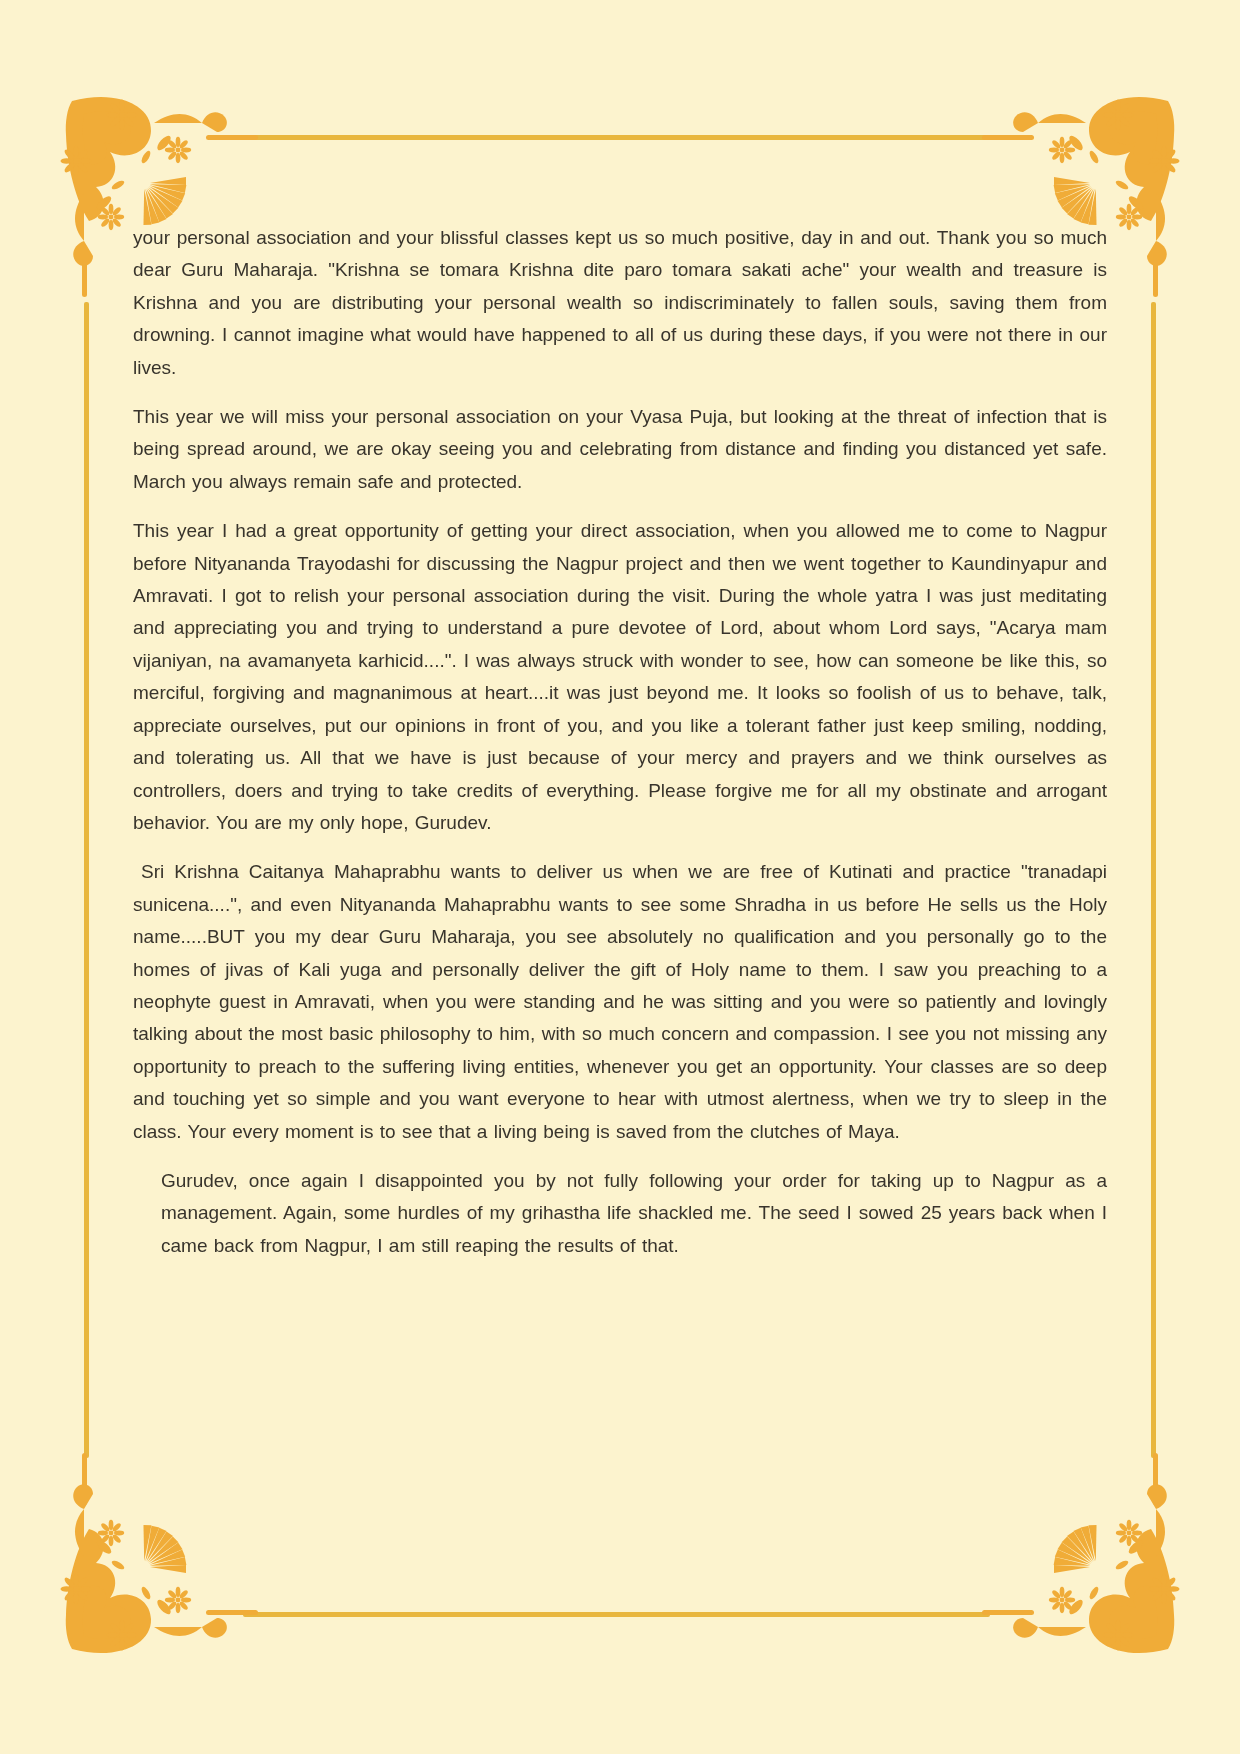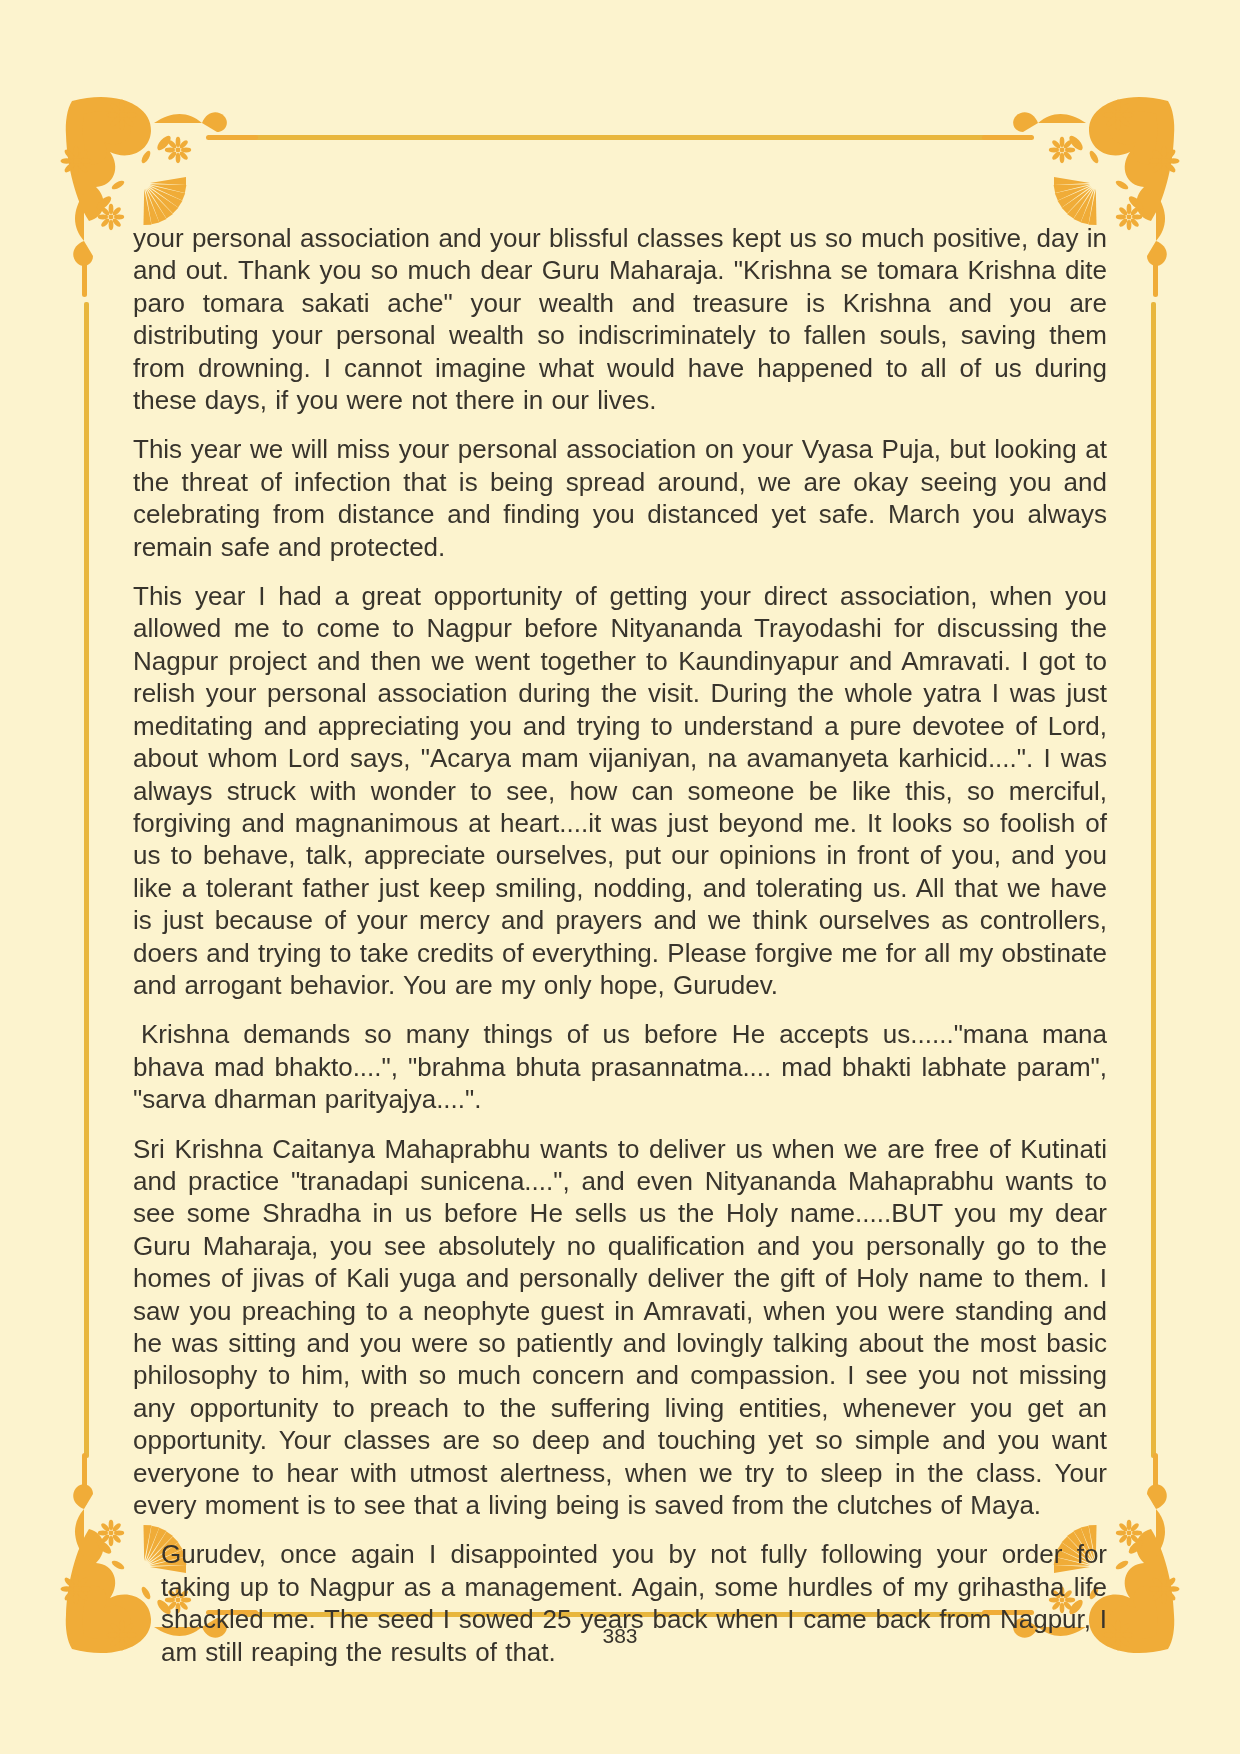--- a/index.html
+++ b/index.html
@@ -31,21 +31,21 @@
   .corner.tl{ left:56px; top:95px; }
   .corner.tr{ right:56px; top:95px; transform:scaleX(-1); }
   .corner.bl{ left:56px; bottom:99px; transform:scaleY(-1); }
   .corner.br{ right:56px; bottom:99px; transform:scale(-1,-1); }
   
   .content{
     position:absolute;
     left:133px; right:133px; top:222px;
   }
   .content p{
-    font-size:26px;
+    font-size:19px;
     line-height:32.4px;
     color:#38342c;
     text-align:justify;
     margin-bottom:17px;
     word-spacing:1px;
   }
   .content p:nth-of-type(4){ text-indent:8px; }
   .content p:last-of-type{ margin-bottom:0;margin-left:28px; }
   .page-number{
     position:absolute;
@@ -127,20 +127,18 @@
       <use href="#corner-art"></use>
     </svg>
   <svg class="corner br" viewBox="0 0 200 200">
       <use href="#corner-art"></use>
     </svg>
 
   <div class="content">
     <p>your personal association and your blissful classes kept us so much positive, day in and out. Thank you so much dear Guru Maharaja. "Krishna se tomara Krishna dite paro tomara sakati ache" your wealth and treasure is Krishna and you are distributing your personal wealth so indiscriminately to fallen souls, saving them from drowning. I cannot imagine what would have happened to all of us during these days, if you were not there in our lives.</p>
     <p>This year we will miss your personal association on your Vyasa Puja, but looking at the threat of infection that is being spread around, we are okay seeing you and celebrating from distance and finding you distanced yet safe. March you always remain safe and protected.</p>
     <p>This year I had a great opportunity of getting your direct association, when you allowed me to come to Nagpur before Nityananda Trayodashi for discussing the Nagpur project and then we went together to Kaundinyapur and Amravati. I got to relish your personal association during the visit. During the whole yatra I was just meditating and appreciating you and trying to understand a pure devotee of Lord, about whom Lord says, "Acarya mam vijaniyan, na avamanyeta karhicid....". I was always struck with wonder to see, how can someone be like this, so merciful, forgiving and magnanimous at heart....it was just beyond me. It looks so foolish of us to behave, talk, appreciate ourselves, put our opinions in front of you, and you like a tolerant father just keep smiling, nodding, and tolerating us. All that we have is just because of your mercy and prayers and we think ourselves as controllers, doers and trying to take credits of everything. Please forgive me for all my obstinate and arrogant behavior. You are my only hope, Gurudev.</p>
-    <p>Krishna demands so many things of us before He accepts us......"mana mana bhava mad bhakto....", "brahma bhuta prasannatma.... mad bhakti labhate param", "sarva dharman parityajya....".</p>
     <p>Sri Krishna Caitanya Mahaprabhu wants to deliver us when we are free of Kutinati and practice "tranadapi sunicena....", and even Nityananda Mahaprabhu wants to see some Shradha in us before He sells us the Holy name.....BUT you my dear Guru Maharaja, you see absolutely no qualification and you personally go to the homes of jivas of Kali yuga and personally deliver the gift of Holy name to them. I saw you preaching to a neophyte guest in Amravati, when you were standing and he was sitting and you were so patiently and lovingly talking about the most basic philosophy to him, with so much concern and compassion. I see you not missing any opportunity to preach to the suffering living entities, whenever you get an opportunity. Your classes are so deep and touching yet so simple and you want everyone to hear with utmost alertness, when we try to sleep in the class. Your every moment is to see that a living being is saved from the clutches of Maya.</p>
     <p>Gurudev, once again I disappointed you by not fully following your order for taking up to Nagpur as a management. Again, some hurdles of my grihastha life shackled me. The seed I sowed 25 years back when I came back from Nagpur, I am still reaping the results of that.</p>
   </div>
 
-  <div class="page-number">383</div>
 
 </div>
 
 </body></html>

